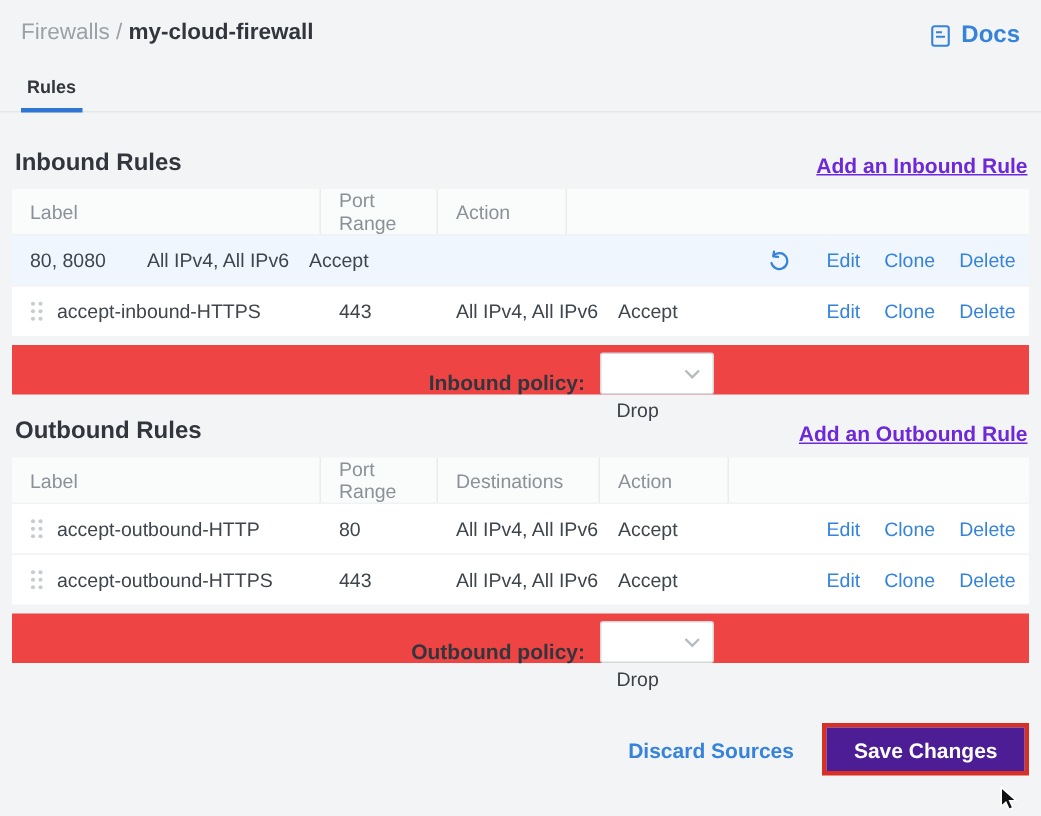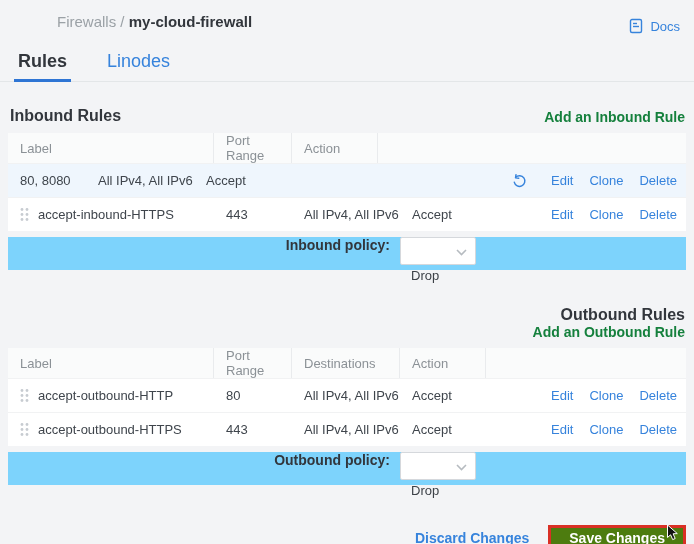--- a/index.html
+++ b/index.html
@@ -8,56 +8,55 @@
     font-family: "Liberation Sans", "DejaVu Sans", sans-serif;
     background: #f3f4f6;
     color: #32363c;
     overflow: hidden;
     position: relative;
   }
   a { text-decoration: none; cursor: pointer; }
 
   
   .topbar {
-    display: flex; justify-content: space-between; align-items: flex-end;
+    display: flex; justify-content: space-between; align-items: center;
     padding: 10px 14px 0 14px;
-    margin-left: 43px;
   }
   .breadcrumb { font-size: 15px; line-height: 24px; }
   .crumb-root { color: #9ba1a6; }
   .crumb-sep { color: #9ba1a6; }
   .crumb-current { color: #32363c; font-weight: 600; }
   .docs-link {
     display: flex; align-items: center; gap: 6px;
-    color: #3683dc; font-size: 13px; font-weight: 400; margin-top: 3px;
+    color: #3683dc; font-size: 16px; font-weight: 700; margin-top: 3px;
   }
   .docs-link svg { display: block; }
 
   
   .tabbar {
     margin-top: 13px; padding: 0 14px;
     border-bottom: 1px solid #e3e6e8;
     display: flex; gap: 32px;
   }
-  .tab { font-size: 18px; padding: 4px 4px 9px 4px; position: relative; }
+  .tab { font-size: 12px; padding: 4px 4px 9px 4px; position: relative; }
   .tab.active { color: #32363c; font-weight: 700; }
   .tab.active::after {
     content: ""; position: absolute; left: 0; right: 0; bottom: -1px;
     height: 3px; background: #2e75d4;
   }
   .tab.inactive { color: #3683dc; font-weight: 400; }
 
   
   .section-head {
     display: flex; justify-content: space-between; align-items: flex-end;
     margin: 25px 9px 8px 10px;
     text-align: right;
   }
   .section-title { font-size: 16px; font-weight: 700; color: #32363c; }
-  .add-link { font-size: 14px; font-weight: 600; color: #15803d; }
+  .add-link { font-size: 14px; font-weight: 600; color: #6d28d9; text-decoration: underline; }
 
   
   .table { margin: 0 8px; }
   .thead {
     display: flex; align-items: center; height: 30px;
     background: #fafbfb; color: #8b9196; font-size: 13px;
   }
   .thead .cell { border-right: 1px solid #e9ebed; height: 100%; display: flex; align-items: center; }
   .trow {
     display: flex; align-items: center; height: 34px;
@@ -75,44 +74,44 @@
     gap: 0; padding-right: 9px;
   }
   .thead .c-actions { border-right: none; }
   .row-link { color: #3683dc; font-size: 13px; margin-left: 16px; }
   .undo-btn { display: flex; align-items: center; margin-right: 8px; cursor: pointer; }
   .drag { display: flex; align-items: center; cursor: grab; }
 
   
   .gap6 { height: 6px; }
   .policy-row {
-    height: 33px; background: #7dd3fc;
-    display: flex; align-items: flex-start; justify-content: flex-end;
+    height: 33px; background: #ef4444;
+    display: flex; align-items: flex-end; justify-content: flex-end;
     padding-right: 210px;
   }
   .policy-label { font-size: 14px; font-weight: 700; color: #32363c; margin-right: 10px; }
   .select {
     width: 76px; height: 28px; background: #fff;
     border: 1px solid #d5d8dc; border-radius: 2px;
     display: flex; align-items: center; justify-content: space-between;
     padding: 0 8px 0 10px; cursor: pointer;
   }
   .select .select-value { font-size: 13px; color: #3c4147; margin-top: 48px; }
 
   
   .footer {
     margin-top: 40px; padding-right: 8px;
     display: flex; align-items: center; justify-content: flex-end; gap: 19px;
   }
   .discard-link { font-size: 14px; font-weight: 600; color: #3683dc; }
   .save-wrap { border: 3px solid #d93025; }
   .save-btn {
-    display: block; background: #4d7c0f; color: #ffffff;
+    display: block; background: #4c1d95; color: #ffffff;
     font-family: inherit; font-size: 14px; font-weight: 700;
-    border: none; border-radius: 0; height: 19px; padding: 0 18px; cursor: pointer;
+    border: none; border-radius: 0; height: 29px; padding: 0 18px; cursor: pointer;
   }
   .cursor { position: absolute; left: 666px; top: 524px; pointer-events: none; }
 </style>
 </head>
 <body>
 
 <div class="topbar">
   <div class="breadcrumb">
     <a class="crumb-root">Firewalls</a>
     <span class="crumb-sep">/</span>
@@ -125,21 +124,20 @@
         <line x1="5" y1="5.5" x2="9" y2="5.5" stroke="#3683dc" stroke-width="1.4"></line>
         <line x1="5" y1="8.5" x2="11" y2="8.5" stroke="#3683dc" stroke-width="1.4"></line>
       </svg>
     </span>
     <span>Docs</span>
   </a>
 </div>
 
 <div class="tabbar">
   <div class="tab active">Rules</div>
-  <div class="tab inactive">Linodes</div>
 </div>
 
 <div class="section-head">
   <div class="section-title">Inbound Rules</div>
   <a class="add-link">Add an Inbound Rule</a>
 </div>
 
 <div class="table">
   <div class="thead">
     <div class="cell c-label">Label</div>
@@ -199,21 +197,21 @@
       <span class="select-value">Drop</span>
       <span>
         <svg width="11" height="7" viewBox="0 0 11 7">
             <path d="M1 1 L5.5 5.5 L10 1" fill="none" stroke="#b6bbc0" stroke-width="1.6"></path>
           </svg>
       </span>
     </div>
   </div>
 </div>
 
-<div class="section-head" style="margin-top:36px;flex-direction:column;">
+<div class="section-head" style="margin-top:16px;">
   <div class="section-title">Outbound Rules</div>
   <a class="add-link">Add an Outbound Rule</a>
 </div>
 
 <div class="table">
   <div class="thead">
     <div class="cell c-label">Label</div>
     <div class="cell c-port">Port Range</div>
     <div class="cell c-src">Destinations</div>
     <div class="cell c-action">Action</div>
@@ -281,21 +279,21 @@
       <span>
         <svg width="11" height="7" viewBox="0 0 11 7">
             <path d="M1 1 L5.5 5.5 L10 1" fill="none" stroke="#b6bbc0" stroke-width="1.6"></path>
           </svg>
       </span>
     </div>
   </div>
 </div>
 
 <div class="footer">
-  <a class="discard-link">Discard Changes</a>
+  <a class="discard-link">Discard Sources</a>
   <div class="save-wrap">
     <button class="save-btn">Save Changes</button>
   </div>
 </div>
 
 <div class="cursor">
   <svg width="14" height="18" viewBox="0 0 14 18">
     <path d="M1.5 1 L1.5 13.5 L4.6 10.8 L6.7 15.6 L9.2 14.5 L7.1 9.8 L11.3 9.6 Z" fill="#111111" stroke="#ffffff" stroke-width="1"></path>
   </svg>
 </div>

